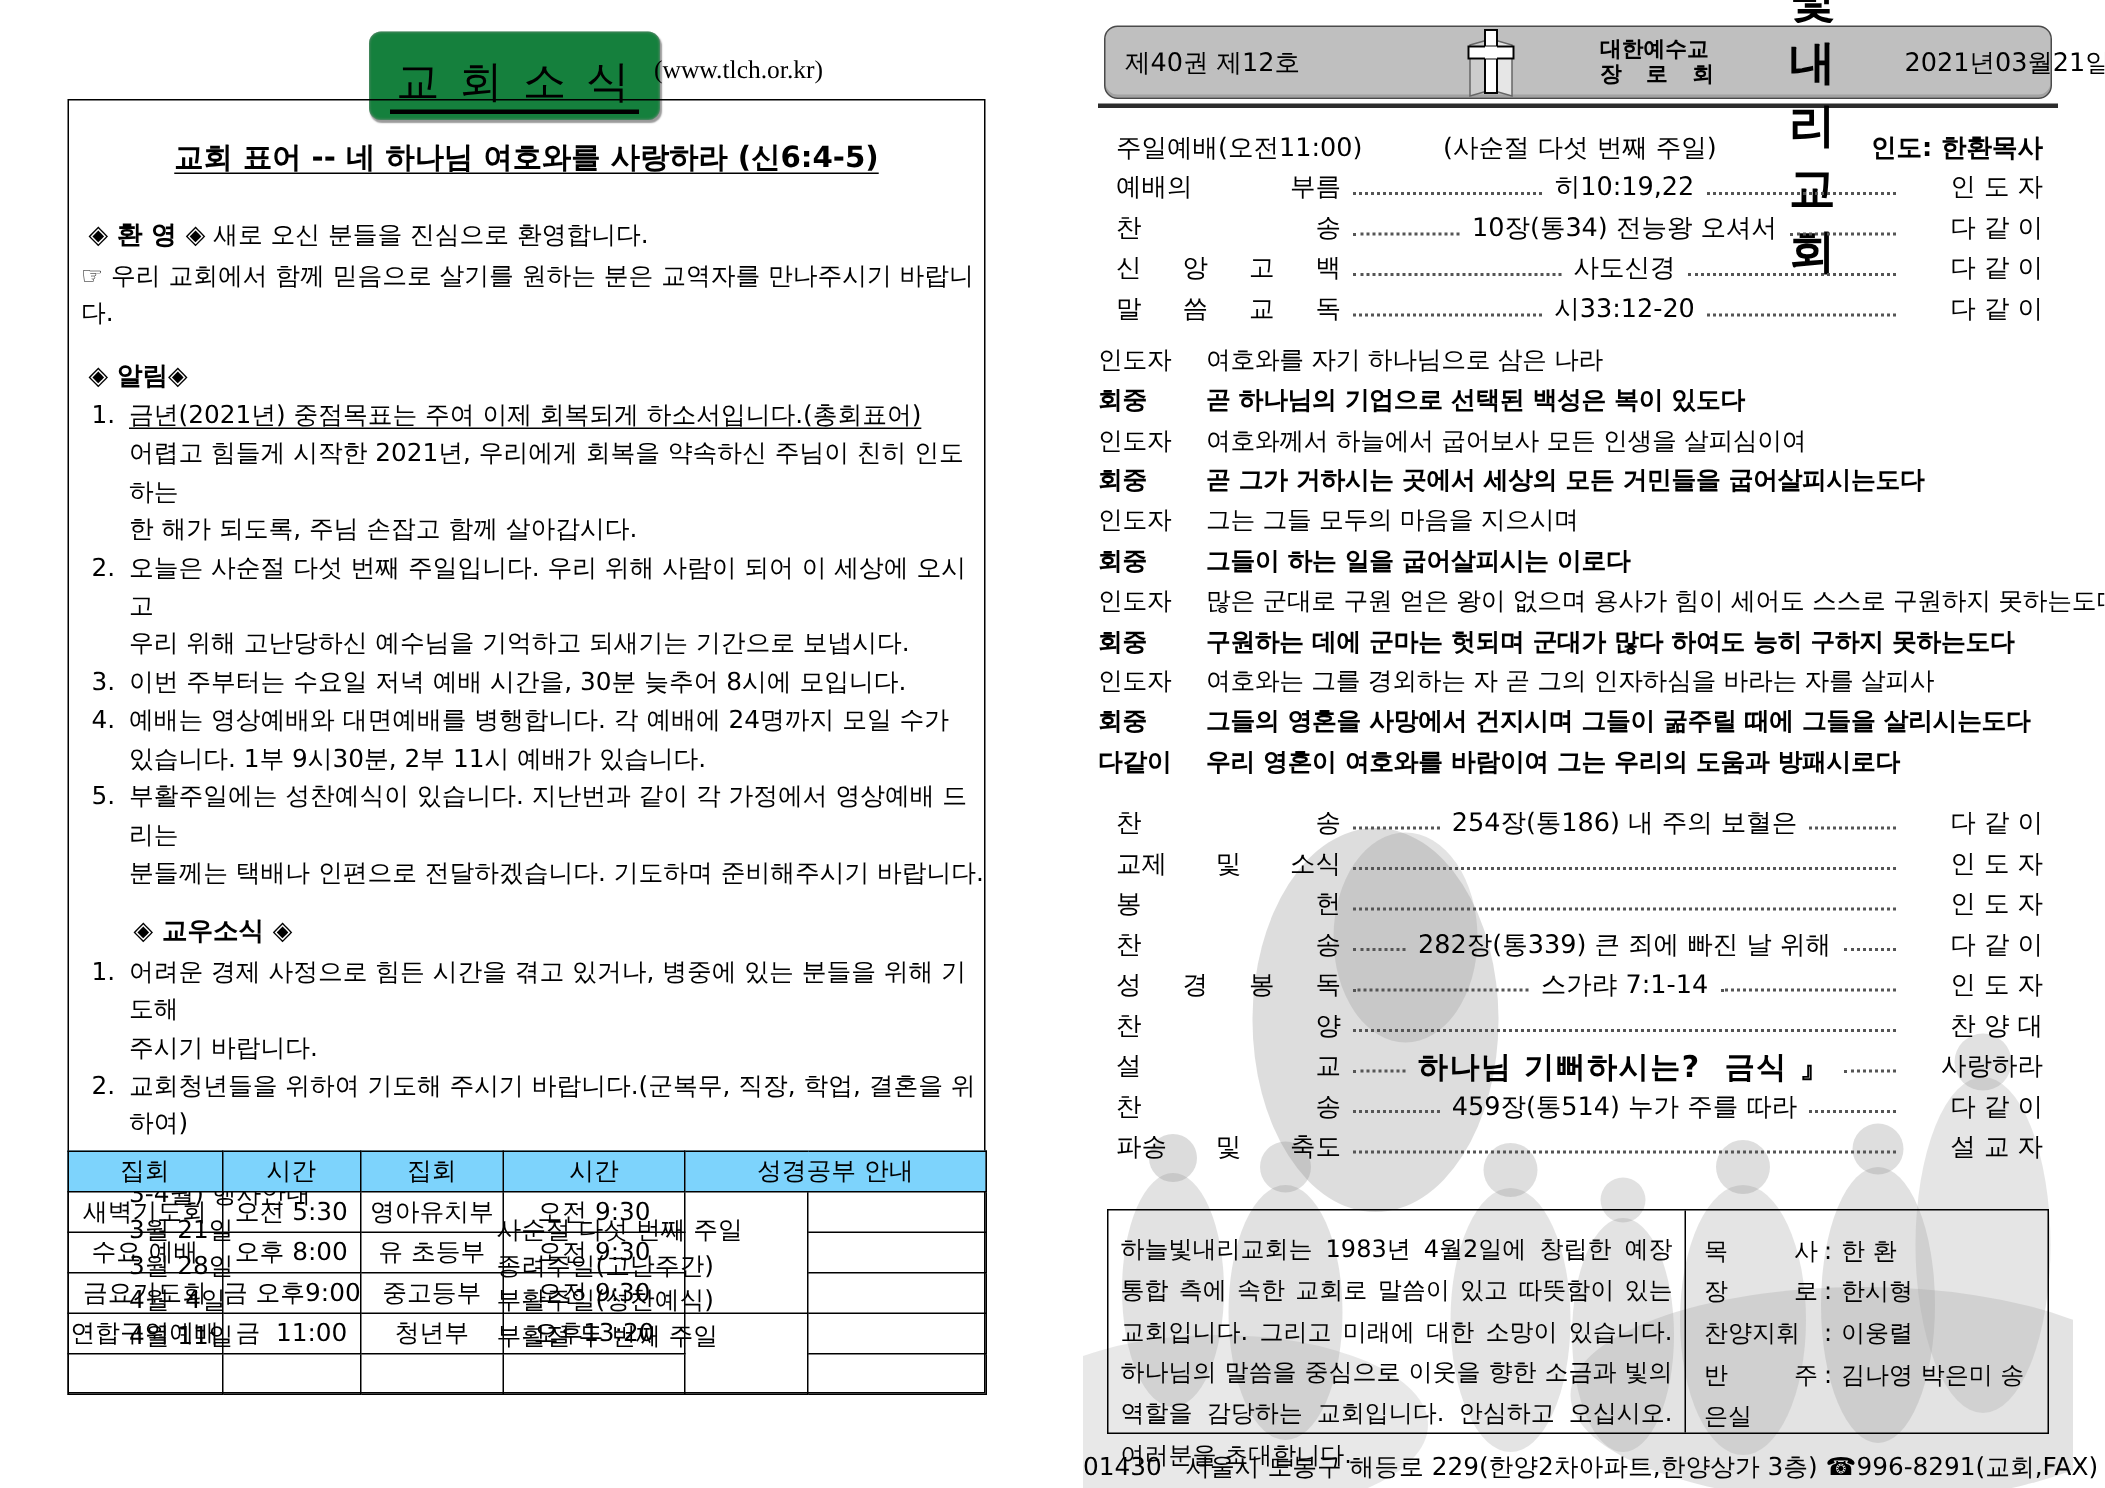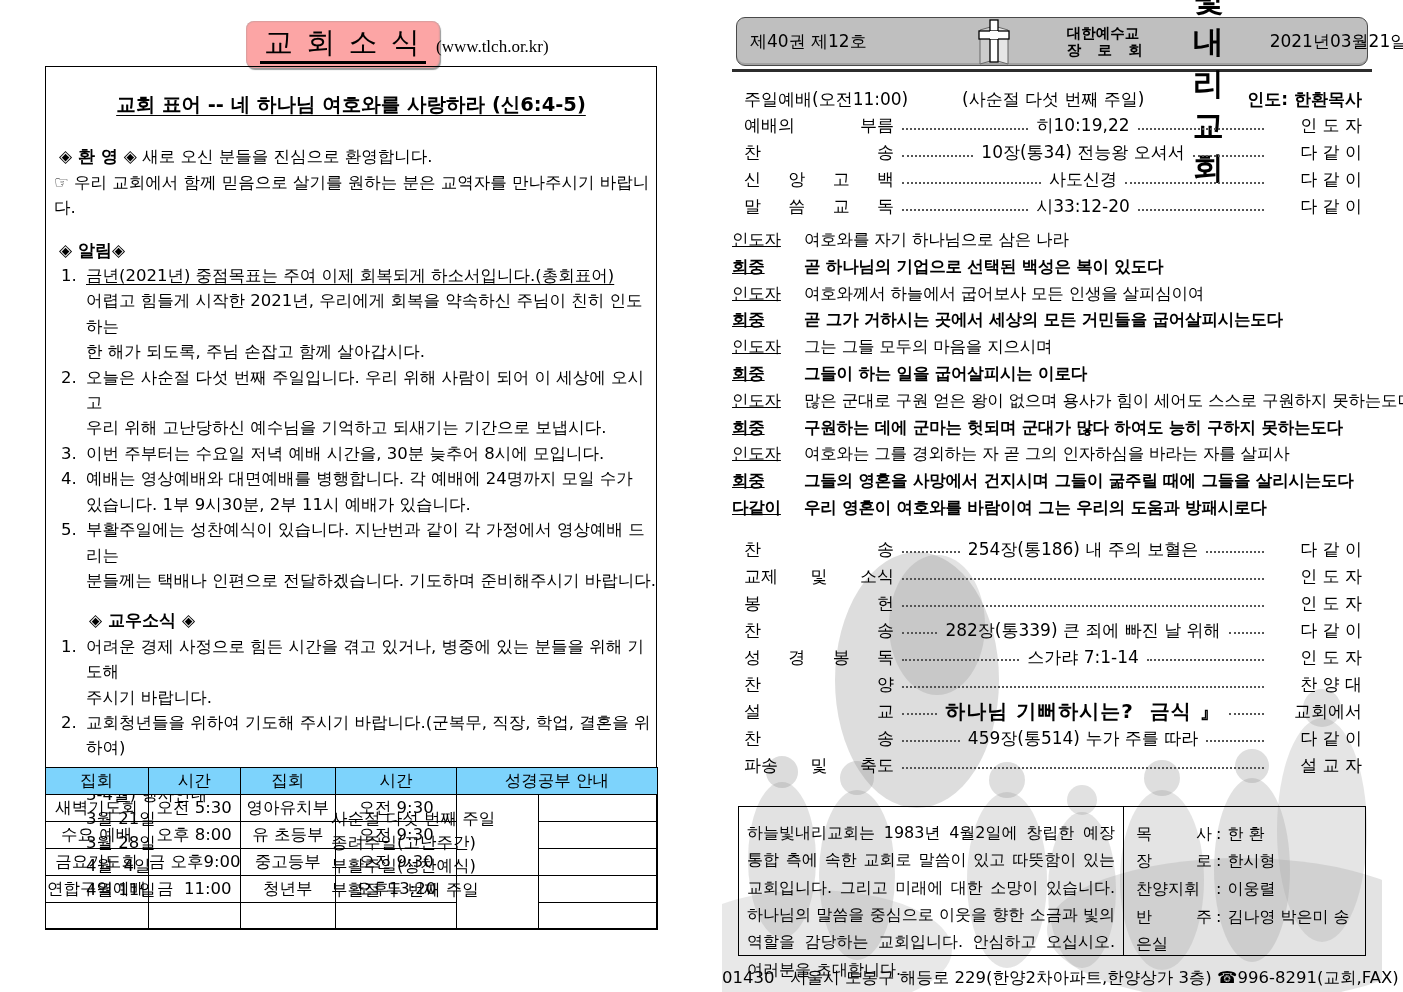--- a/index.html
+++ b/index.html
@@ -1,22 +1,22 @@
 <!DOCTYPE html>
 <html lang="ko"><head>
 <meta charset="utf-8">
 <style>
   html,body{margin:0;padding:0;background:#fff;}
   body{font-family:"DejaVu Sans","Liberation Sans",sans-serif;color:#000;}
   .sheet{position:relative;width:1403px;height:992px;background:#fff;overflow:hidden;}
 
   
   .page-left{position:absolute;left:0;top:0;width:700px;height:992px;}
-  .masthead-badge{position:absolute;left:246px;top:21px;background:#fca5a5;border-radius:8px;
-      padding:2px 14px 5px;box-shadow:1px 2px 1px #9a9a9a, inset 0 0 2px #8f8f8f;}
+  .masthead-badge{position:absolute;left:246px;top:21px;background:#15803d;border-radius:8px;
+      padding:14px 14px 5px;box-shadow:1px 2px 1px #9a9a9a, inset 0 0 2px #8f8f8f;}
   .masthead-badge .mt{font-size:29px;letter-spacing:2px;border-bottom:3px solid #000;padding:0 4px 2px;white-space:pre;}
   .masthead-url{position:absolute;left:436px;top:37px;font-family:"Liberation Serif","DejaVu Serif",serif;font-size:17px;}
 
   .lbox{position:absolute;left:45px;top:66px;width:610px;height:861px;border:1.5px solid #000;font-size:16.5px;line-height:25.4px;}
   .motto{margin-top:25px;text-align:center;font-weight:bold;font-size:19.5px;text-decoration:underline;text-underline-offset:4px;}
   .welcome1{margin-top:27px;padding-left:13px;}
   .welcome1 b{font-size:17px;}
   .welcome2{padding-left:8px;}
   .sec-head{font-weight:bold;font-size:17px;padding-left:13px;margin-top:17px;}
   .sec-head.indent{padding-left:43px;margin-top:15px;}
@@ -59,21 +59,21 @@
   .wrow{display:flex;align-items:center;line-height:27px;}
   .wlabel{display:inline-block;width:150px;text-align:justify;text-align-last:justify;flex:none;}
   .leader{flex:1 1 auto;min-width:14px;border-bottom:2px dotted #555;height:0;margin:0 8px;position:relative;top:3px;}
   .wcenter{flex:none;white-space:pre;}
   .wcenter.emph{font-weight:bold;font-size:20px;letter-spacing:1px;}
   .wright{flex:none;display:inline-block;min-width:90px;text-align:right;white-space:pre;}
 
   .reading{margin:7px 0 14px -12px;font-size:16.5px;letter-spacing:-0.2px;}
   .rline{display:flex;line-height:26.8px;}
   .rline.b{font-weight:bold;}
-  .r-speaker{flex:none;display:inline-block;width:72px;text-decoration:underline;}
+  .r-speaker{flex:none;display:inline-block;width:72px;}
   .r-text{white-space:nowrap;}
 
   .info-box{margin:27px 16px 0;height:148px;border:1.5px solid #000;display:flex;font-size:16px;}
   .info-about{width:368px;flex:none;border-right:1.5px solid #000;padding:12px 8px 0 8px;line-height:27.4px;text-align:justify;}
   .info-staff{flex:1;padding:13px 6px 0 12px;line-height:27.6px;}
   .s-role{display:inline-block;width:76px;text-align:justify;text-align-last:justify;}
   .s-colon{padding:0 6px 0 4px;}
   .footer-addr{margin-top:11px;text-align:center;font-size:16.5px;white-space:pre;}
 </style>
 </head>
@@ -383,21 +383,21 @@
             <div class="wrow">
               <span class="wlabel">찬 양</span>
               <span class="leader"></span>
               <span class="wright">찬 양 대</span>
             </div>
             <div class="wrow">
               <span class="wlabel">설 교</span>
               <span class="leader"></span>
               <span class="wcenter emph">하나님 기뻐하시는?  금식 』</span>
               <span class="leader"></span>
-              <span class="wright">교회에서</span>
+              <span class="wright">사랑하라</span>
             </div>
             <div class="wrow">
               <span class="wlabel">찬 송</span>
               <span class="leader"></span>
               <span class="wcenter">459장(통514) 누가 주를 따라</span>
               <span class="leader"></span>
               <span class="wright">다 같 이</span>
             </div>
             <div class="wrow">
               <span class="wlabel">파송 및 축도</span>

